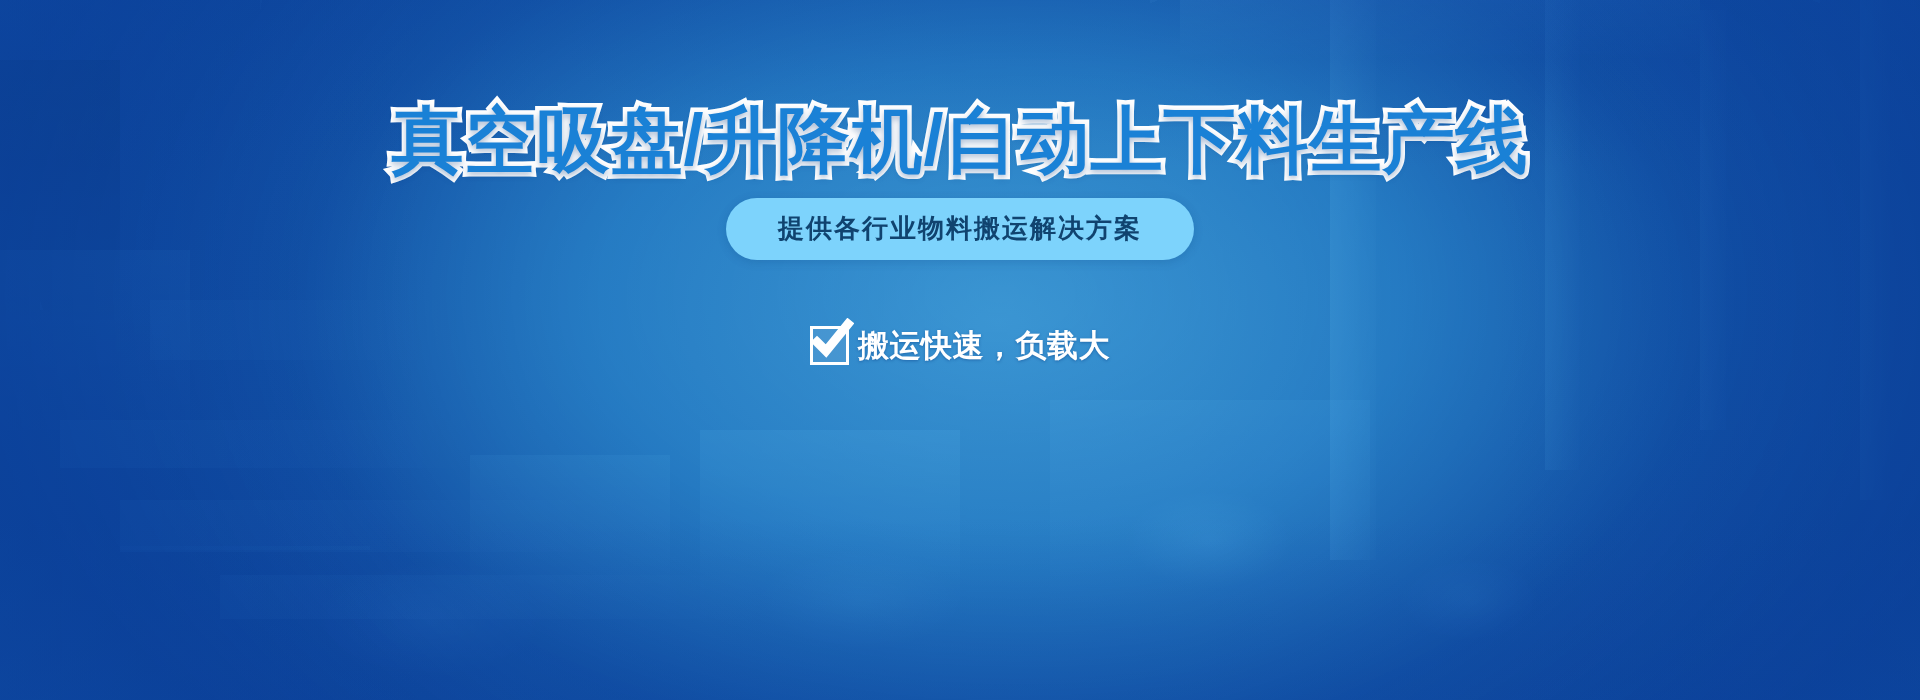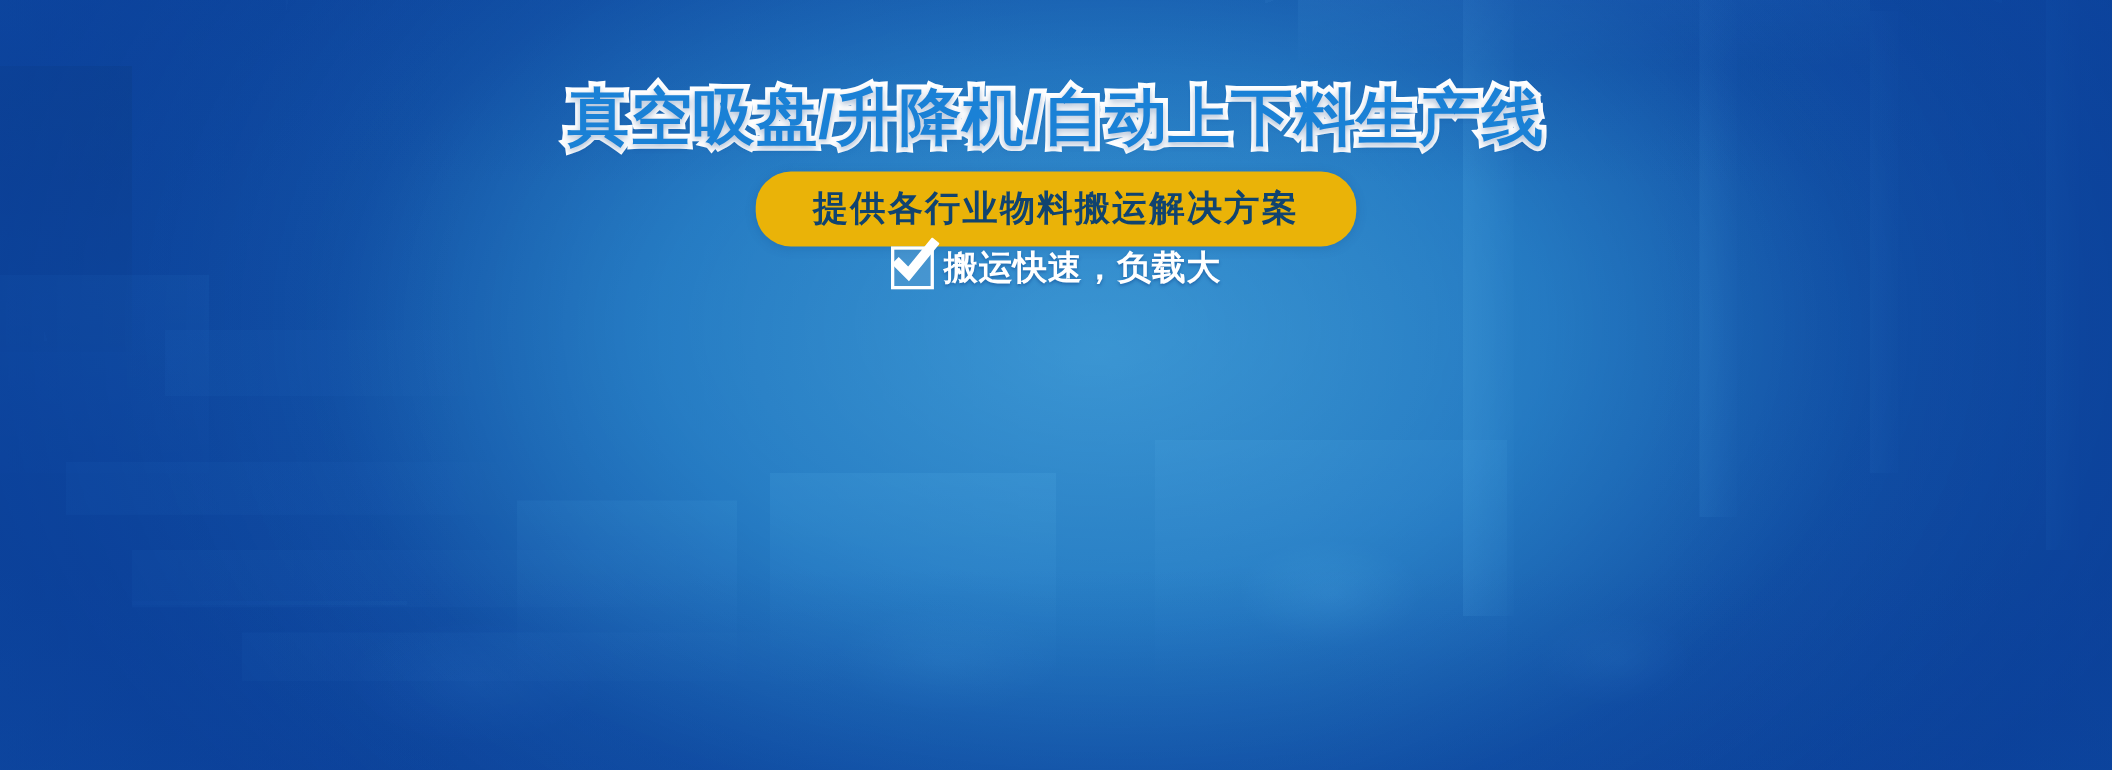--- a/index.html
+++ b/index.html
@@ -102,47 +102,48 @@
   
   .content {
     position: absolute;
     inset: 0;
     display: flex;
     flex-direction: column;
     align-items: center;
   }
 
   .headline {
-    margin-top: 78px;
-    font-size: 56px;
+    margin-top: 104px;
+    font-size: 72px;
     line-height: 1.0;
     font-weight: bold;
     letter-spacing: 1px;
     color: #1a81d6;
     -webkit-text-stroke: 9px #ffffff;
     paint-order: stroke fill;
     text-shadow: 0 3px 6px rgba(10,60,130,0.35);
     white-space: nowrap;
   }
 
   .subpill {
     margin-top: 22px;
-    background: #eab308;
+    background: #7dd3fc;
     color: #10436f;
-    font-size: 32px;
+    font-size: 26px;
     font-weight: bold;
     letter-spacing: 2px;
     line-height: 1;
     padding: 17px 52px 19px 52px;
     border-radius: 32px;
     white-space: nowrap;
     box-shadow: 0 2px 10px rgba(12,60,120,0.20);
   }
 
   .features {
+    margin-top: 66px;
     display: flex;
     align-items: center;
     justify-content: flex-end;
     gap: 28px;
     white-space: nowrap;
   }
   .feature {
     display: flex;
     align-items: center;
     gap: 9px;

